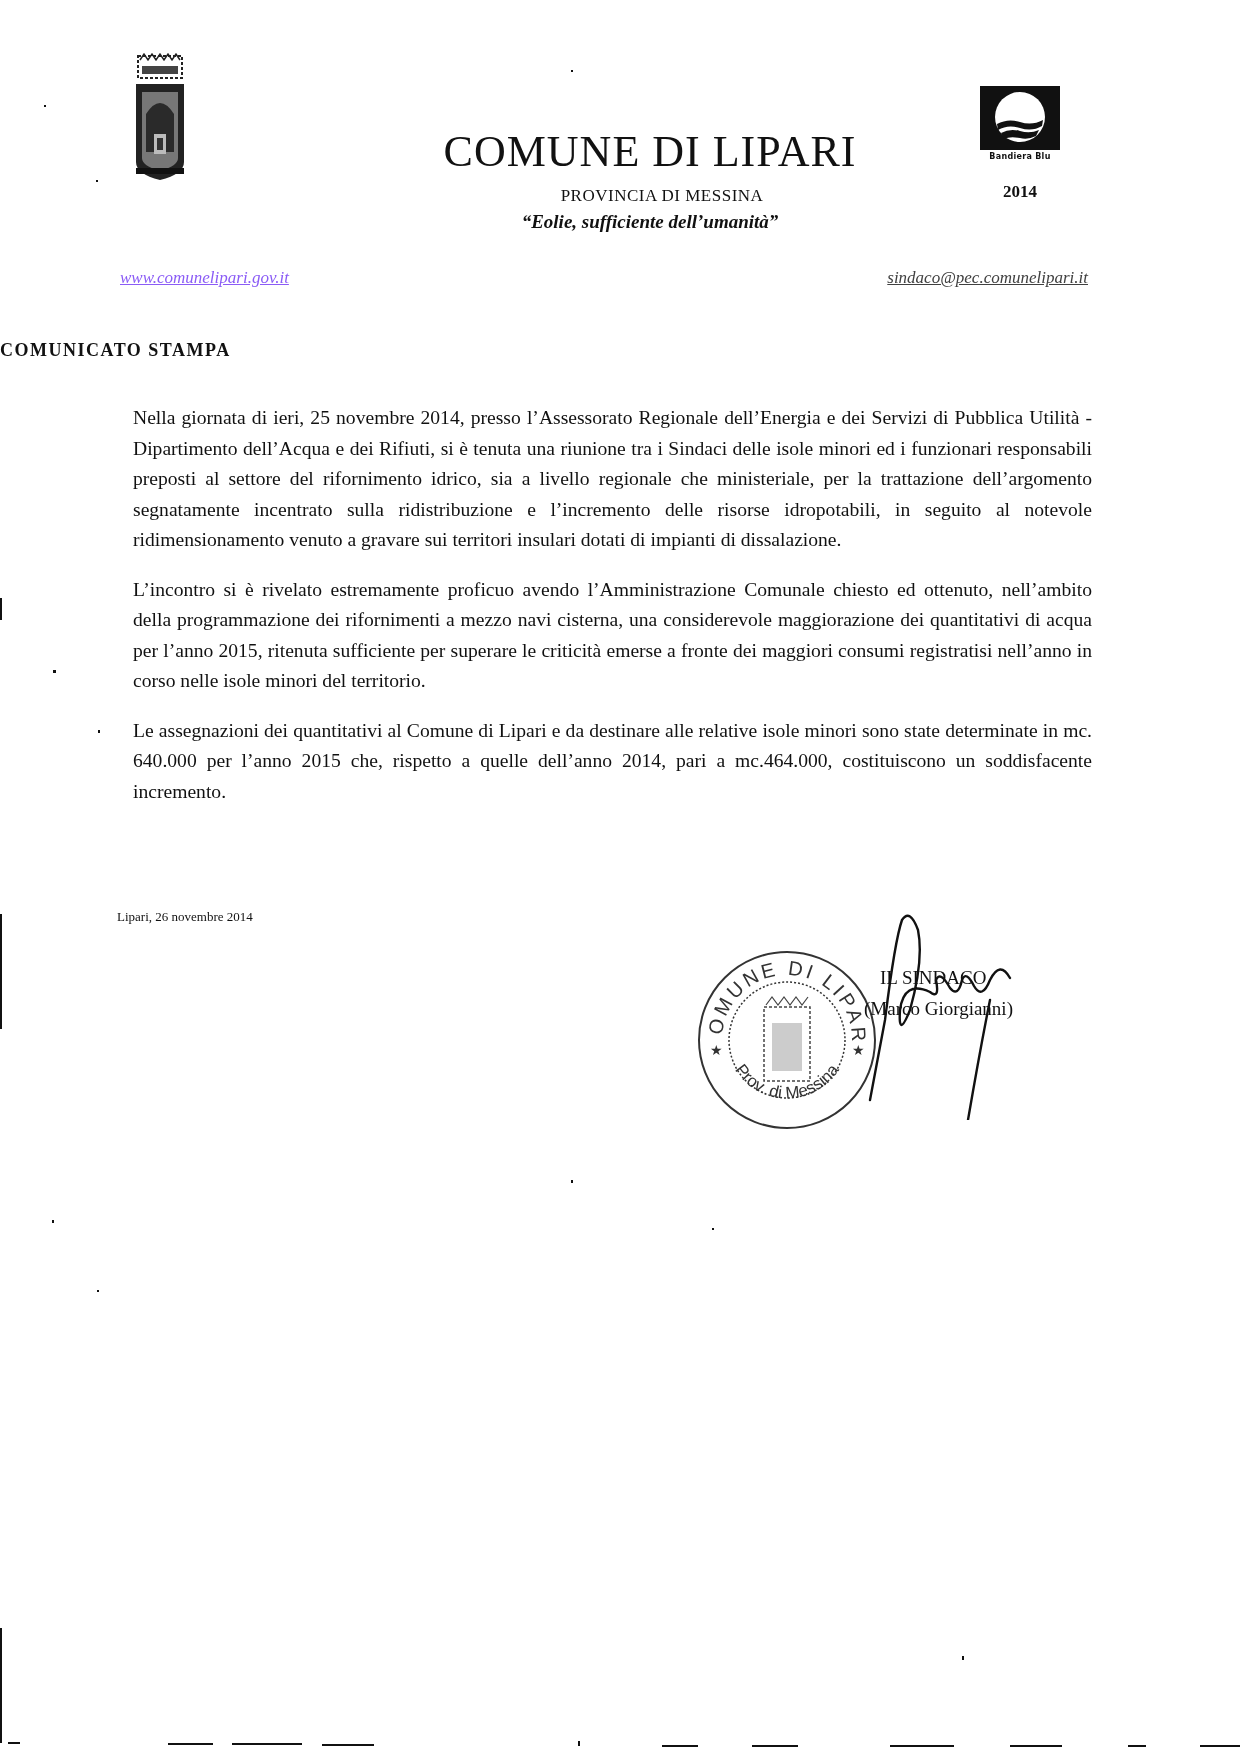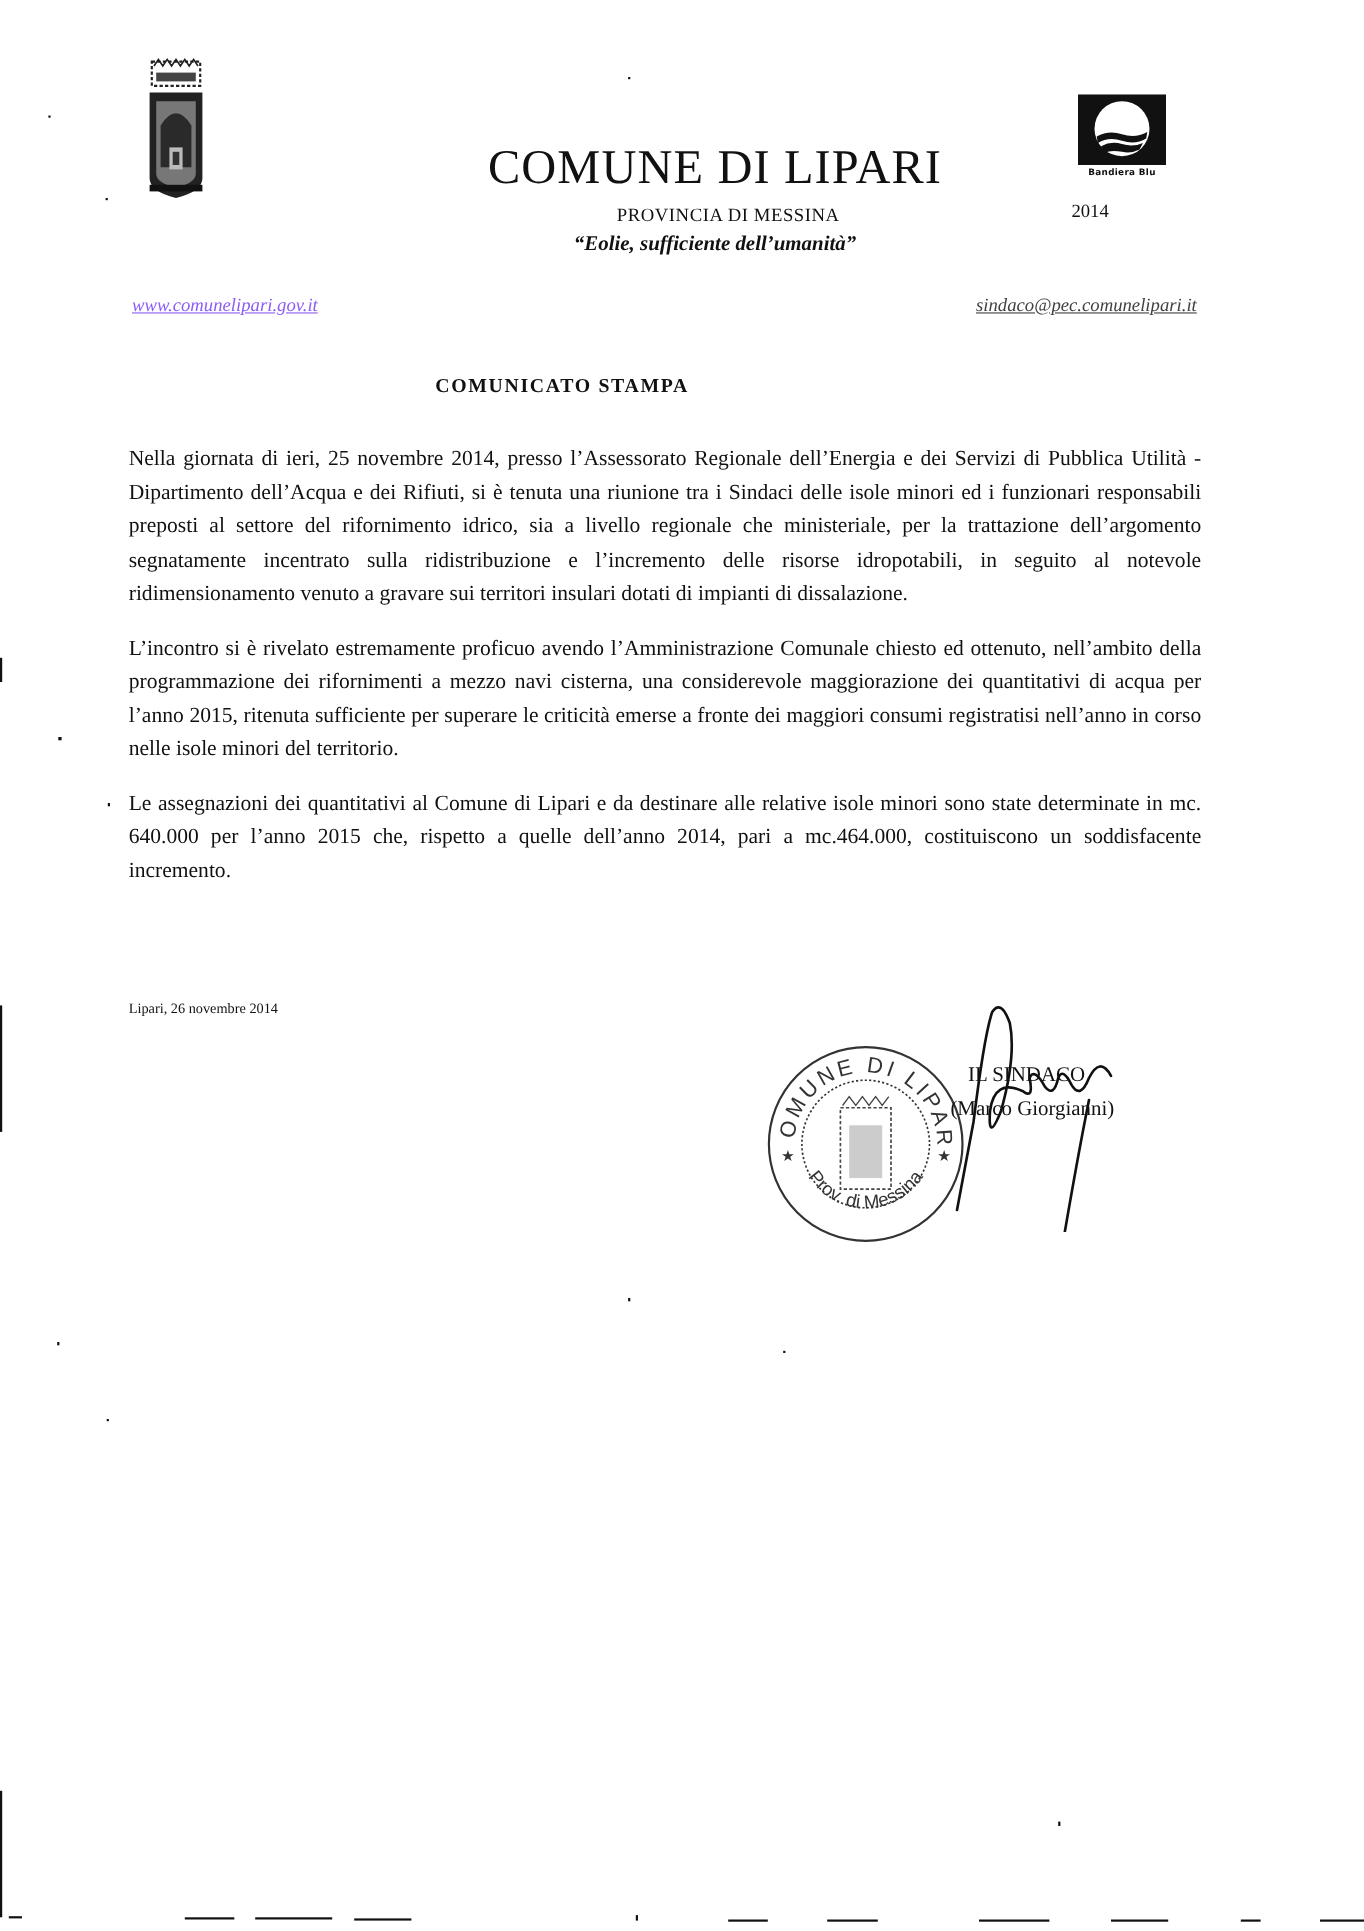--- a/index.html
+++ b/index.html
@@ -22,38 +22,38 @@
       font-size: 17px; letter-spacing: 0.5px; padding-left: 84px; box-sizing: border-box;
     }
     #motto {
       left: 0; width: 1240px; top: 211px; text-align: center;
       font-size: 19px; font-style: italic; font-weight: bold; padding-left: 60px; box-sizing: border-box;
     }
 
     
     #flag { left: 980px; top: 86px; width: 80px; height: 64px; background: #111; }
     #flag-label { left: 974px; top: 152px; width: 92px; text-align: center; font-size: 8px; font-weight: bold; font-family: "DejaVu Sans", sans-serif; letter-spacing: 0.3px; }
-    #flag-year { left: 974px; top: 182px; width: 92px; font-size: 17px; font-weight: normal; }
+    #flag-year { left: 974px; top: 182px; width: 92px; text-align: center; font-size: 17px; font-weight: bold; }
 
     
     #website { left: 120px; top: 268px; font-size: 17px; font-style: italic; text-decoration: underline; color: #8b5cf6; }
     #email { right: 152px; top: 268px; font-size: 17px; font-style: italic; text-decoration: underline; color: #404040; }
 
     
     #heading {
-      left: 0; width: 1022px; top: 340px; text-align: center;
+      left: 0; width: 1022px; top: 340px; 
       font-size: 18px; font-weight: bold; letter-spacing: 1.5px;
     }
 
     
     #body {
       left: 117px; top: 403px; width: 975px;
       font-size: 19.6px; line-height: 30.5px; text-align: justify;
     }
-    #body p { margin: 0 0 19px 0; }
+    #body p { margin: 0 0 19px 16px; }
     #dateline { left: 117px; top: 909px; font-size: 13px; }
 
     
     #seal { left: 692px; top: 945px; width: 190px; height: 190px; }
     #sig-title { left: 880px; top: 967px; font-size: 19px; }
     #sig-name { left: 864px; top: 998px; font-size: 19px; }
     #signature { left: 840px; top: 900px; width: 200px; height: 220px; }
 
     
     .mark { position: absolute; background: #111; }

